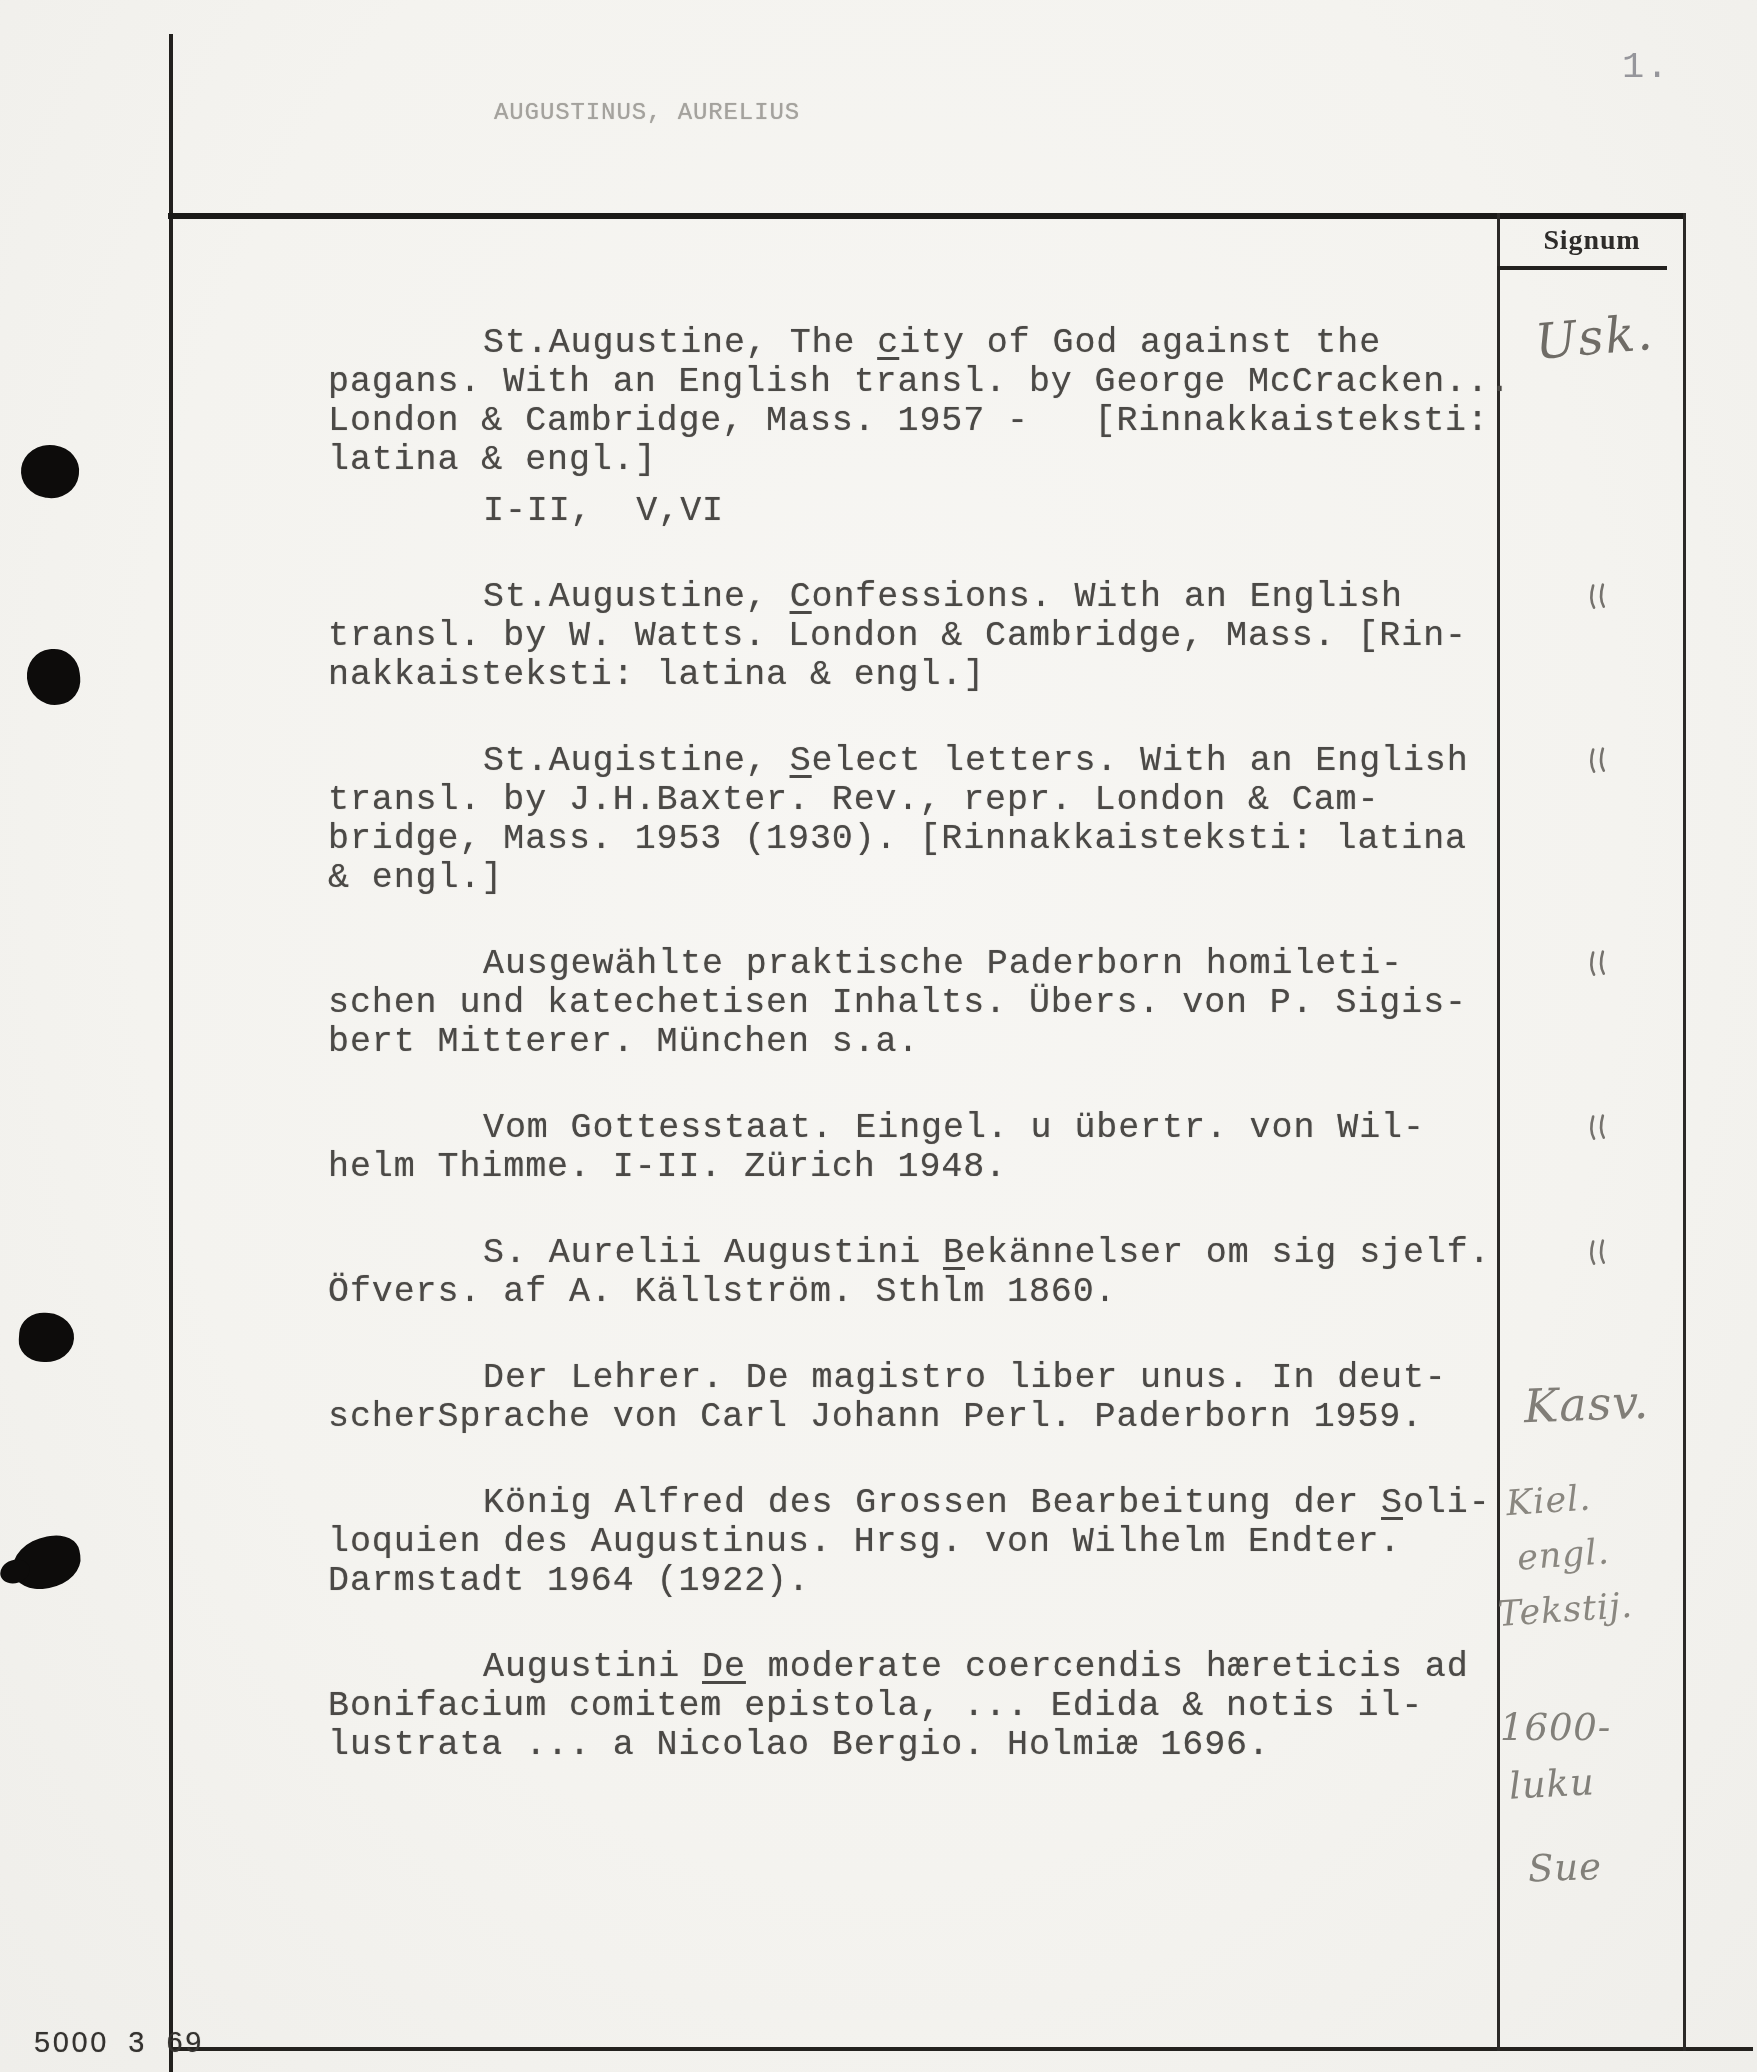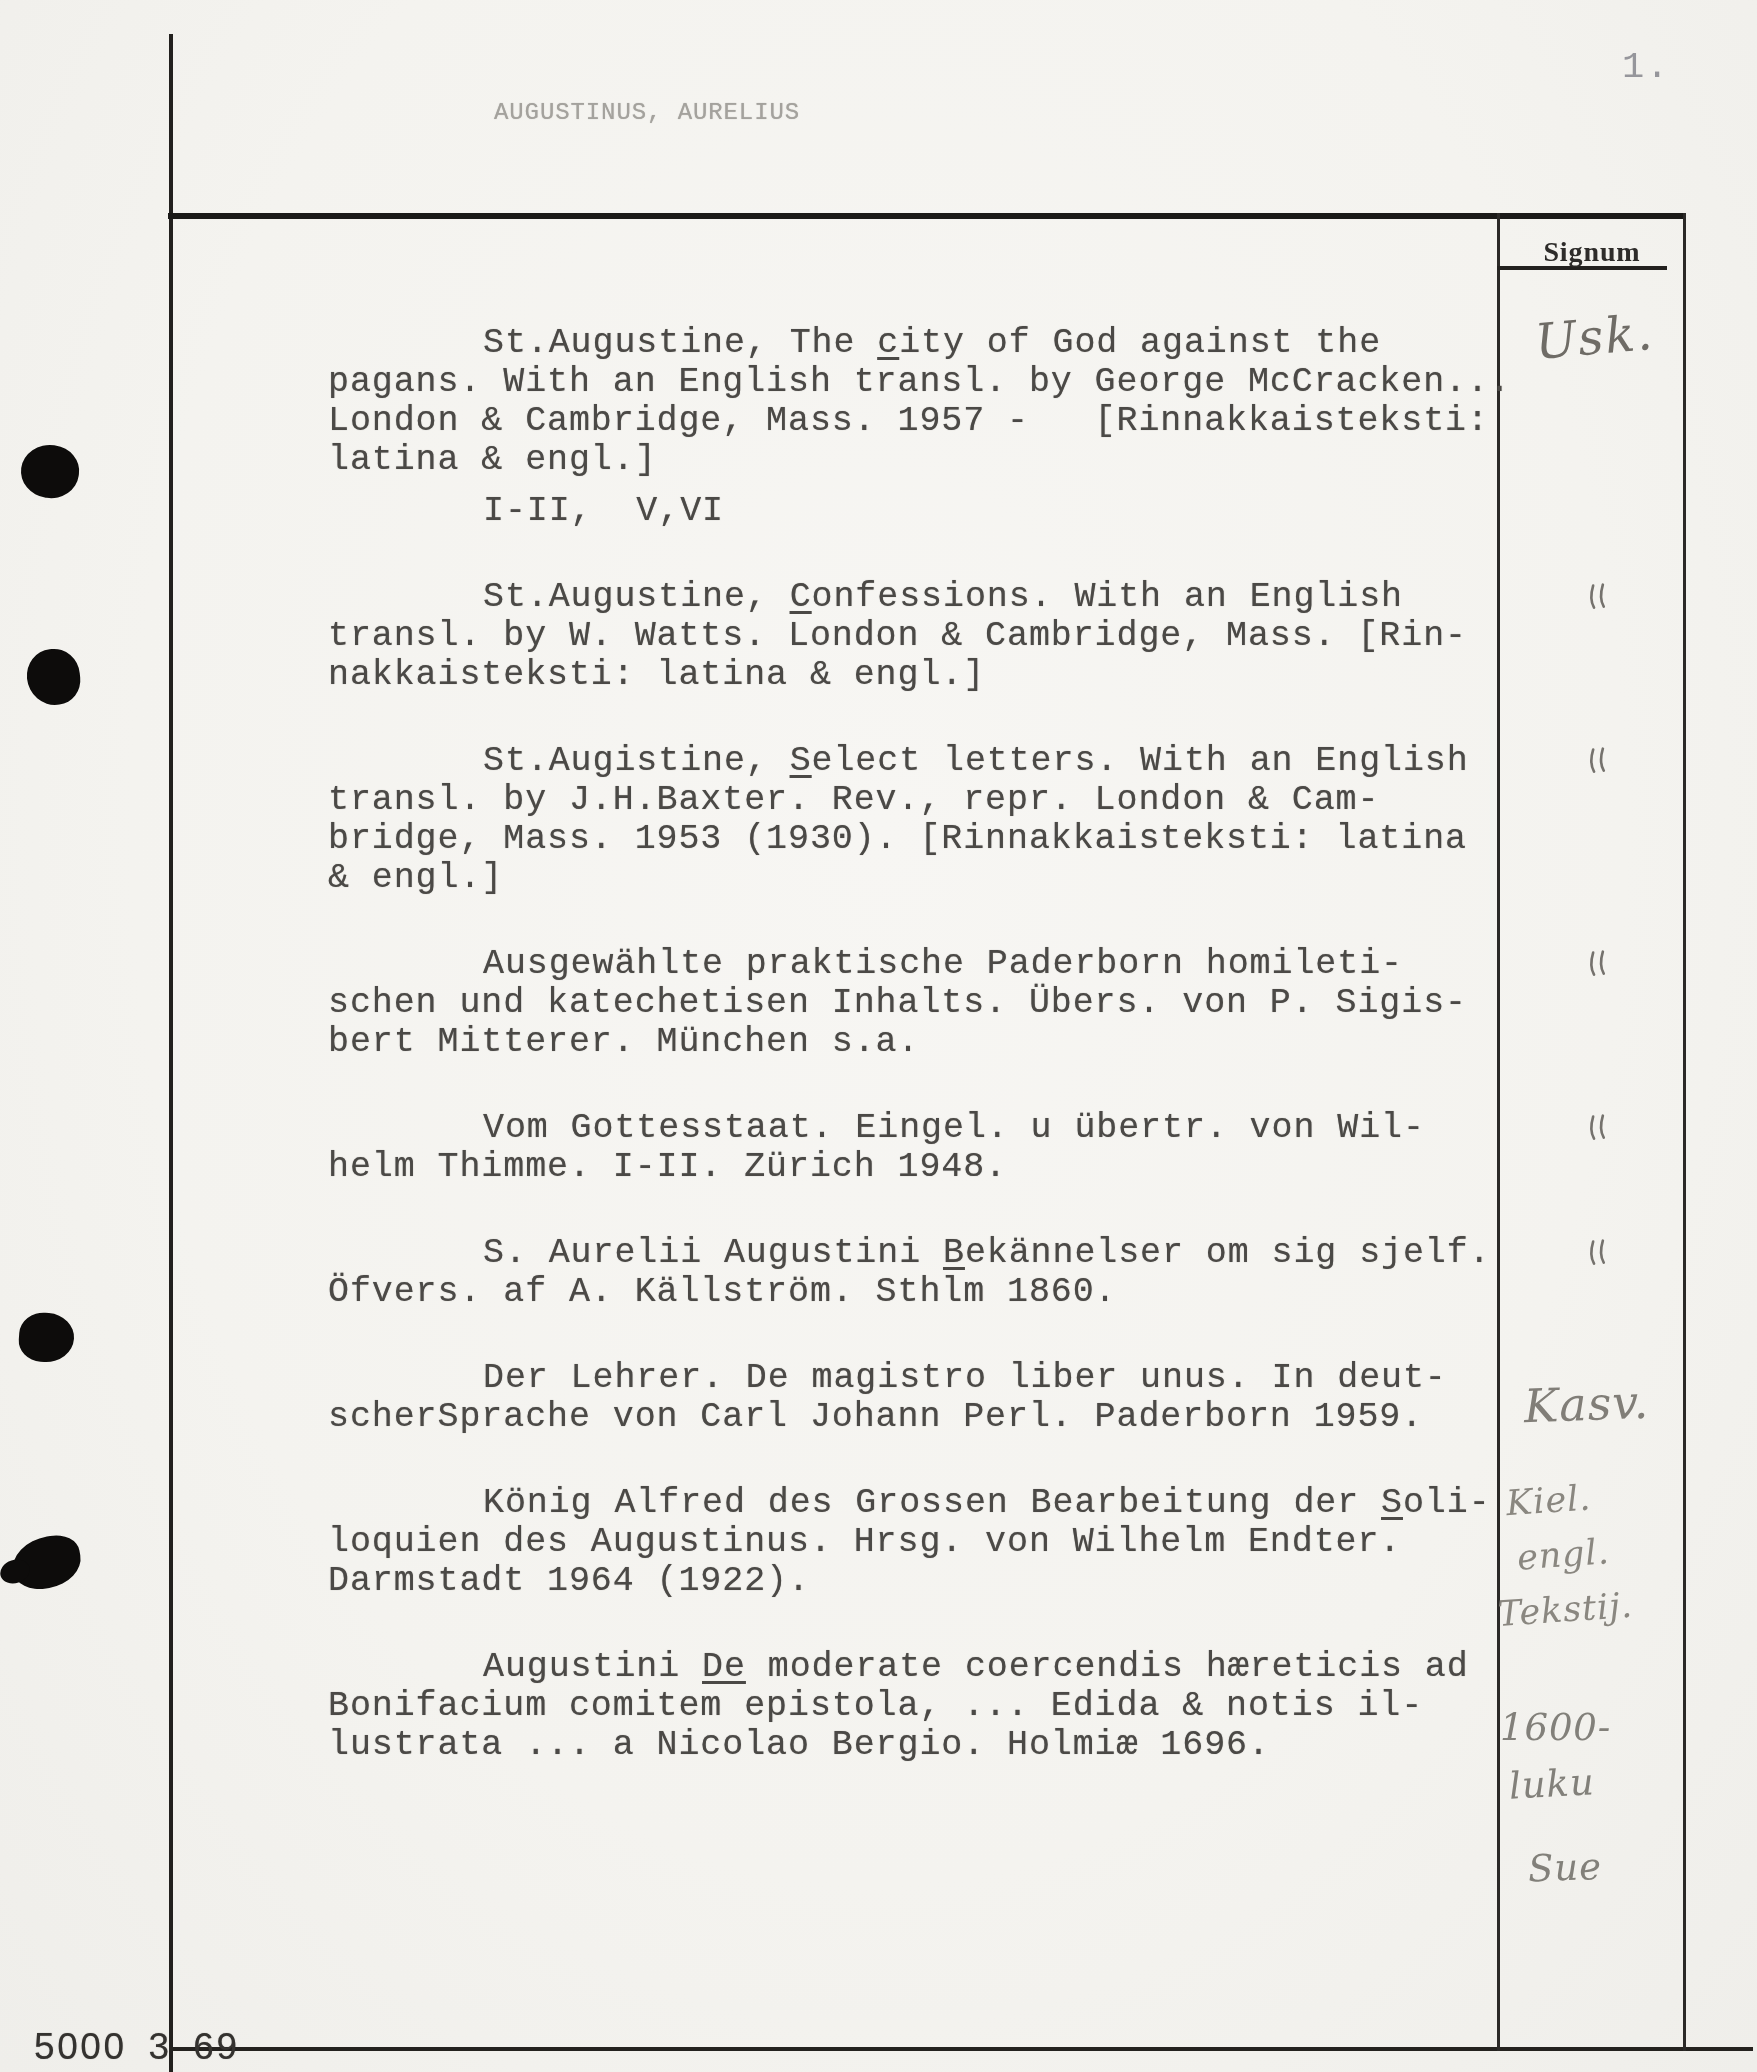--- a/index.html
+++ b/index.html
@@ -11,39 +11,39 @@
     font-family:"Liberation Mono","DejaVu Sans Mono",monospace;
   }
   
   .left-rule{position:absolute;left:169px;top:34px;width:3.5px;height:2039px;background:#22201e;}
   .top-rule{position:absolute;left:168px;top:213px;width:1518px;height:6.2px;background:#1b1a18;}
   .bottom-rule{position:absolute;left:169px;top:2047px;width:1584px;height:4.4px;background:#24221f;}
   .sig-line-left{position:absolute;left:1497px;top:213px;width:2.6px;height:1838px;background:#2b2927;}
   .sig-line-right{position:absolute;left:1683px;top:213px;width:2.6px;height:1838px;background:#2b2927;}
   .sig-header-underline{position:absolute;left:1497px;top:266px;width:170px;height:3.5px;background:#23211f;}
   .signum-label{
-    position:absolute;left:1500px;top:236px;width:184px;
+    position:absolute;left:1500px;top:224px;width:184px;
     text-align:center;
     font-family:"Liberation Serif","DejaVu Serif",serif;
     font-weight:600;font-size:28px;color:#2e2c2a;letter-spacing:0.9px;
   }
   
   .doc-title{
     position:absolute;left:494px;top:99px;
     font-size:24px;letter-spacing:0.9px;color:#a4a29d;white-space:pre;
     text-shadow:0 0 0.9px rgba(130,128,124,.6);
   }
   .page-number{
     position:absolute;left:1622px;top:46px;
     font-size:37px;color:#96969b;letter-spacing:1.8px;
   }
   .footer-code{
     position:absolute;left:34px;top:2026px;
     font-family:"Liberation Sans","DejaVu Sans",sans-serif;
-    font-size:37px;color:#34322f;letter-spacing:2.6px;word-spacing:8.8px;
+    font-size:29px;color:#34322f;letter-spacing:2.6px;word-spacing:8.8px;
     text-shadow:0 0 0.9px rgba(40,38,36,.5);
   }
   
   .content{position:absolute;left:328px;top:311px;width:1376px;}
   .entry{position:relative;}
   .entry + .entry{margin-top:47px;}
   .line{
     height:39px;white-space:pre;
     font-size:35px;letter-spacing:0.9px;color:#4b4946;
     text-shadow:0 0 0.9px rgba(70,68,64,.55);

